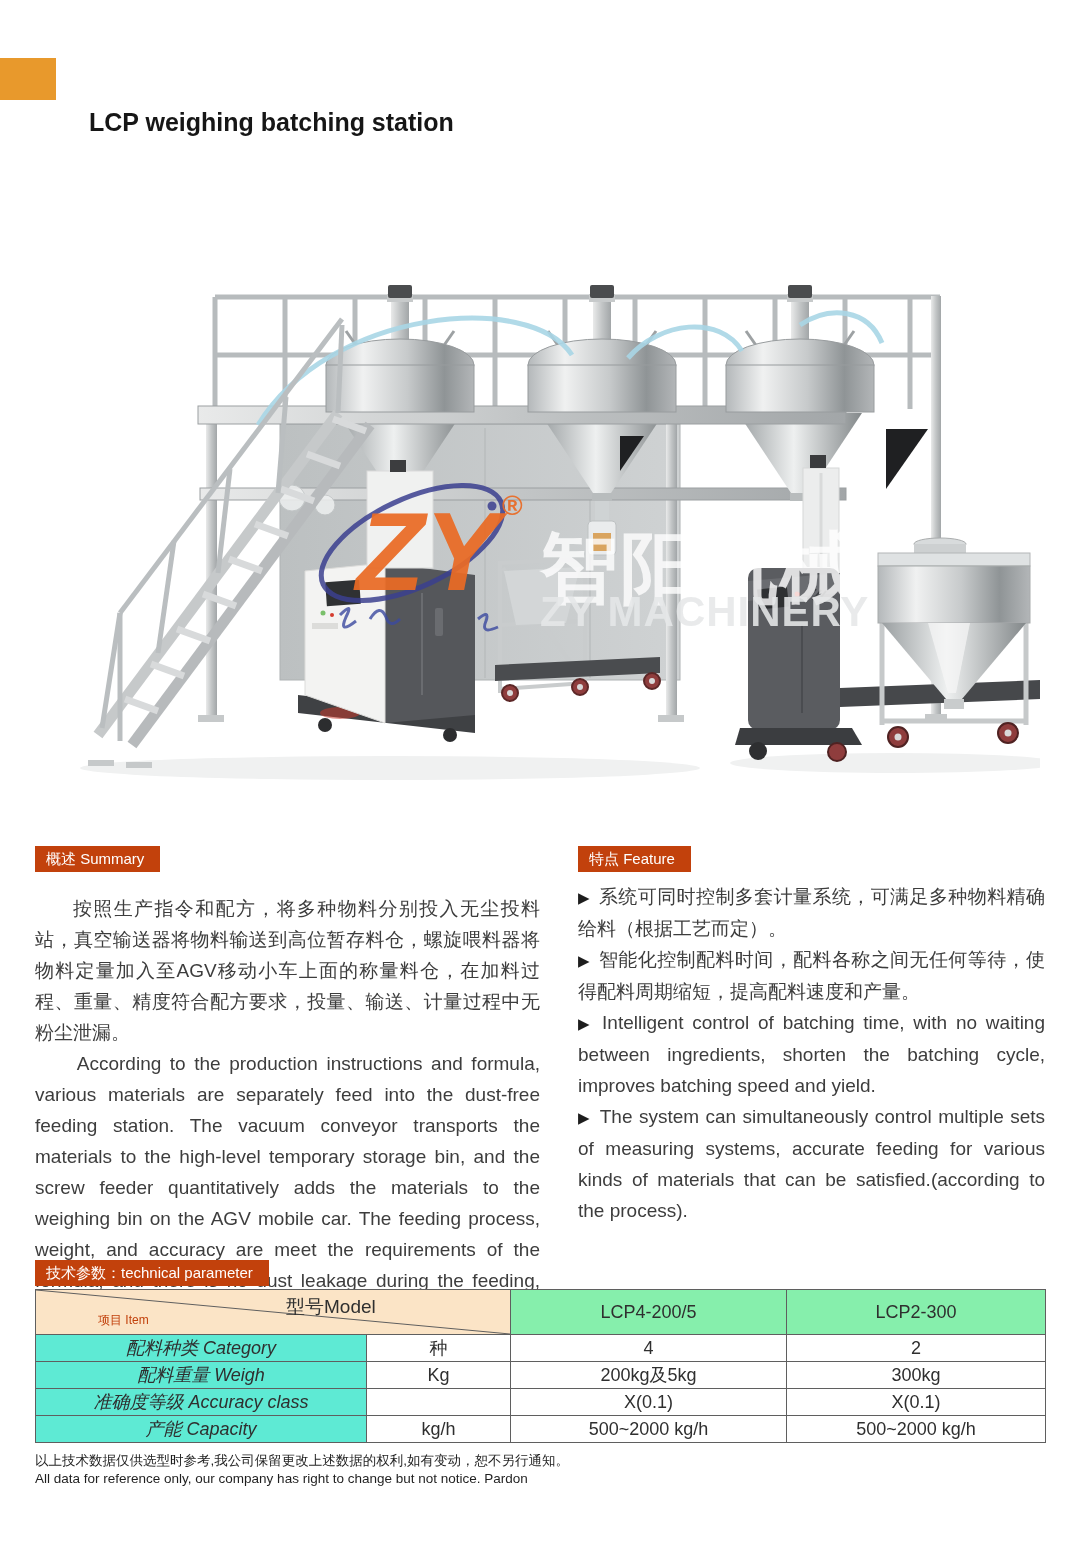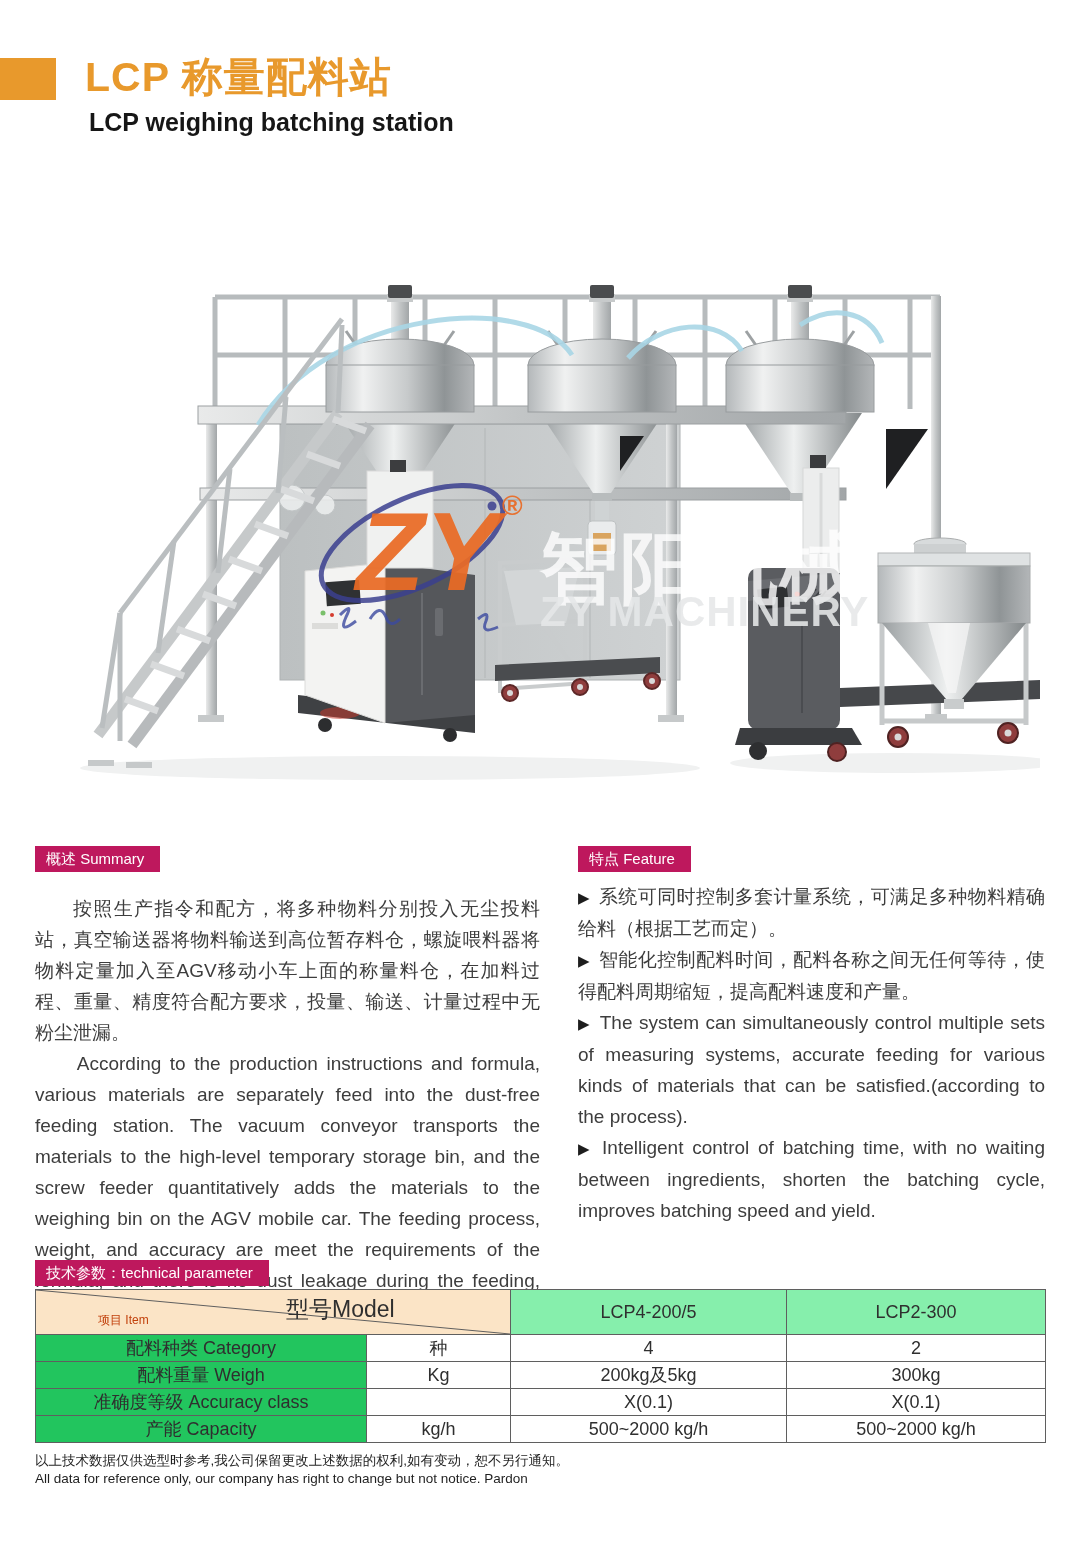--- a/index.html
+++ b/index.html
@@ -8,53 +8,52 @@
     font-family:"Liberation Sans","DejaVu Sans",sans-serif;color:#3a3a3a;
   }
   
   .accent-block{position:absolute;left:0;top:58px;width:56px;height:42px;background:#e8992c;}
   .title-cn{position:absolute;left:85px;top:50px;margin:0;font-size:41px;font-weight:700;color:#e8992c;letter-spacing:1px;white-space:nowrap;}
   .title-en{position:absolute;left:85px;top:104px;margin:4px;font-size:25px;font-weight:700;color:#161616;white-space:nowrap;}
   
   .figure{position:absolute;left:40px;top:263px;width:1000px;height:545px;}
   .figure svg{display:block;width:100%;height:100%;}
   
-  .sec-bar{display:inline-block;background:#be185d;color:#fff;font-size:15px;line-height:26px;padding:0 16px 0 11px;white-space:nowrap;}
+  .sec-bar{display:inline-block;background:#c2410c;color:#fff;font-size:15px;line-height:26px;padding:0 16px 0 11px;white-space:nowrap;}
   
   .summary{position:absolute;left:35px;top:846px;width:505px;}
   .feature{position:absolute;left:578px;top:846px;width:467px;}
   .body-text{font-size:19px;line-height:31px;text-align:justify;color:#3d3d3d;margin:0;}
   .summary .cn{margin-top:21px;text-indent:2em;}
   .summary .en{margin-top:0;text-indent:2.2em;}
   .feature ul{list-style:none;margin:9px 0 0 0;padding:0;}
   .feature li{font-size:19px;line-height:31px;text-align:justify;color:#3d3d3d;}
   .feature .bullet{font-size:15px;color:#1d1d1d;margin-right:9px;}
   
   .tech{position:absolute;left:35px;top:1248px;width:1010px;margin-top:12px;}
   table.spec{border-collapse:collapse;table-layout:fixed;width:1010px;margin-top:3px;}
   table.spec td{border:1px solid #5f5f5f;text-align:center;vertical-align:middle;font-size:18px;color:#2f2f2f;padding:0;}
   tr.hrow{height:45px;}
   tr.drow{height:27px;}
   td.diag{position:relative;background:#fbe4c6;}
-  td.diag .corner-top{position:absolute;top:4px;left:250px;font-size:23px;color:#2f2f2f;}
+  td.diag .corner-top{position:absolute;top:4px;left:250px;font-size:19px;color:#2f2f2f;}
   td.diag .corner-bottom{position:absolute;bottom:5px;left:62px;font-size:12px;color:#c2410c;}
   td.diag svg.diagline{position:absolute;left:0;top:0;width:100%;height:100%;}
   td.model{background:#86efac;font-size:19px;}
-  td.item{background:#22c55e;}
+  td.item{background:#5eead4;font-style:italic;}
   td.unit,td.val{background:#ffffff;}
   .notes{margin-top:9px;}
   .note{margin:0;font-size:13.5px;line-height:18px;color:#1f1f1f;}
 </style>
 </head>
 <body>
 
 <div class="page">
 
   <div class="accent-block"></div>
-  <h1 class="title-cn">LCP 称量配料站</h1>
   <h2 class="title-en">LCP weighing batching station</h2>
 
   <div class="figure">
     <svg viewBox="0 0 1000 545" xmlns="http://www.w3.org/2000/svg">
       <defs>
         <linearGradient id="steelV" x1="0" y1="0" x2="1" y2="0">
           <stop offset="0" stop-color="#e9eaea"></stop>
             <stop offset="0.5" stop-color="#c2c5c6"></stop>
             <stop offset="1" stop-color="#a2a6a8"></stop>
         </linearGradient>
@@ -295,22 +294,22 @@
     <div class="sec-bar">概述 Summary</div>
     <p class="body-text cn">按照生产指令和配方，将多种物料分别投入无尘投料站，真空输送器将物料输送到高位暂存料仓，螺旋喂料器将物料定量加入至AGV移动小车上面的称量料仓，在加料过程、重量、精度符合配方要求，投量、输送、计量过程中无粉尘泄漏。</p>
     <p class="body-text en">According to the production instructions and formula, various materials are separately feed into the dust-free feeding station. The vacuum conveyor transports the materials to the high-level temporary storage bin, and the screw feeder quantitatively adds the materials to the weighing bin on the AGV mobile car. The feeding process, weight, and accuracy are meet the requirements of the formula, and there is no dust leakage during the feeding, conveying, and metering processes.</p>
   </section>
 
   <section class="feature">
     <div class="sec-bar">特点 Feature</div>
     <ul>
       <li><span class="bullet">▶</span><span>系统可同时控制多套计量系统，可满足多种物料精确给料（根据工艺而定）。</span></li>
       <li><span class="bullet">▶</span><span>智能化控制配料时间，配料各称之间无任何等待，使得配料周期缩短，提高配料速度和产量。</span></li>
+      <li><span class="bullet">▶</span><span>Intelligent control of batching time, with no waiting between ingredients, shorten the batching cycle, improves batching speed and yield.</span></li>
       <li><span class="bullet">▶</span><span>The system can simultaneously control multiple sets of measuring systems, accurate feeding for various kinds of materials that can be satisfied.(according to the process).</span></li>
-      <li><span class="bullet">▶</span><span>Intelligent control of batching time, with no waiting between ingredients, shorten the batching cycle, improves batching speed and yield.</span></li>
     </ul>
   </section>
 
   <section class="tech">
     <div class="sec-bar">技术参数：technical parameter</div>
     <table class="spec">
       <colgroup>
           <col style="width:331px">
           <col style="width:144px">
           <col style="width:276px">

